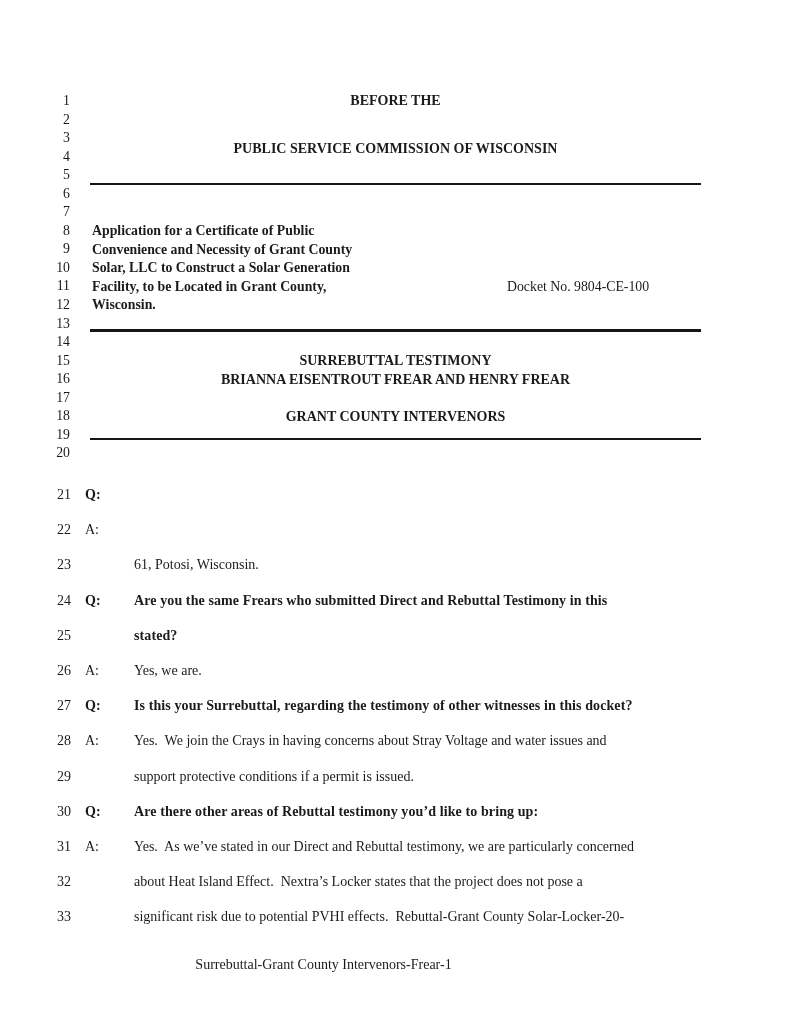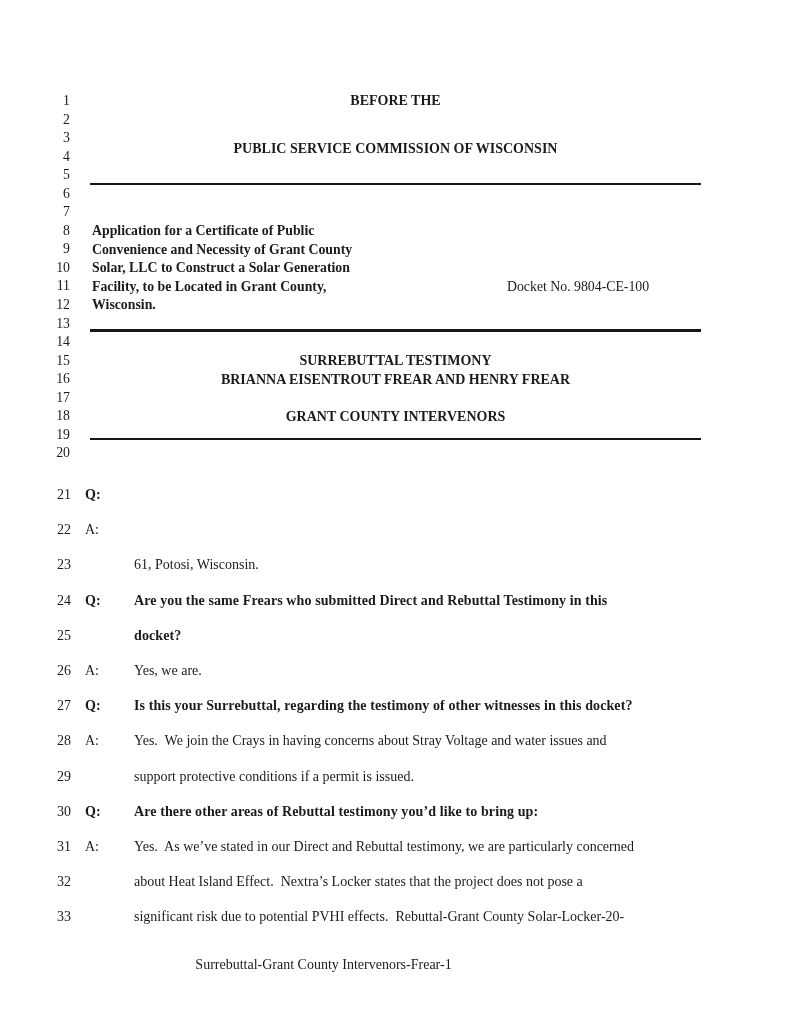--- a/index.html
+++ b/index.html
@@ -110,21 +110,21 @@
         <span class="txt">61, Potosi, Wisconsin.</span>
     </div>
     <div class="qrow q">
       <span class="num">24</span>
         <span class="spk">Q:</span>
         <span class="txt">Are you the same Frears who submitted Direct and Rebuttal Testimony in this</span>
     </div>
     <div class="qrow q">
       <span class="num">25</span>
         <span class="spk"></span>
-        <span class="txt">docket?</span>
+        <span class="txt">stated?</span>
     </div>
     <div class="qrow">
       <span class="num">26</span>
         <span class="spk">A:</span>
         <span class="txt">Yes, we are.</span>
     </div>
     <div class="qrow q">
       <span class="num">27</span>
         <span class="spk">Q:</span>
         <span class="txt">Is this your Surrebuttal, regarding the testimony of other witnesses in this docket?</span>

